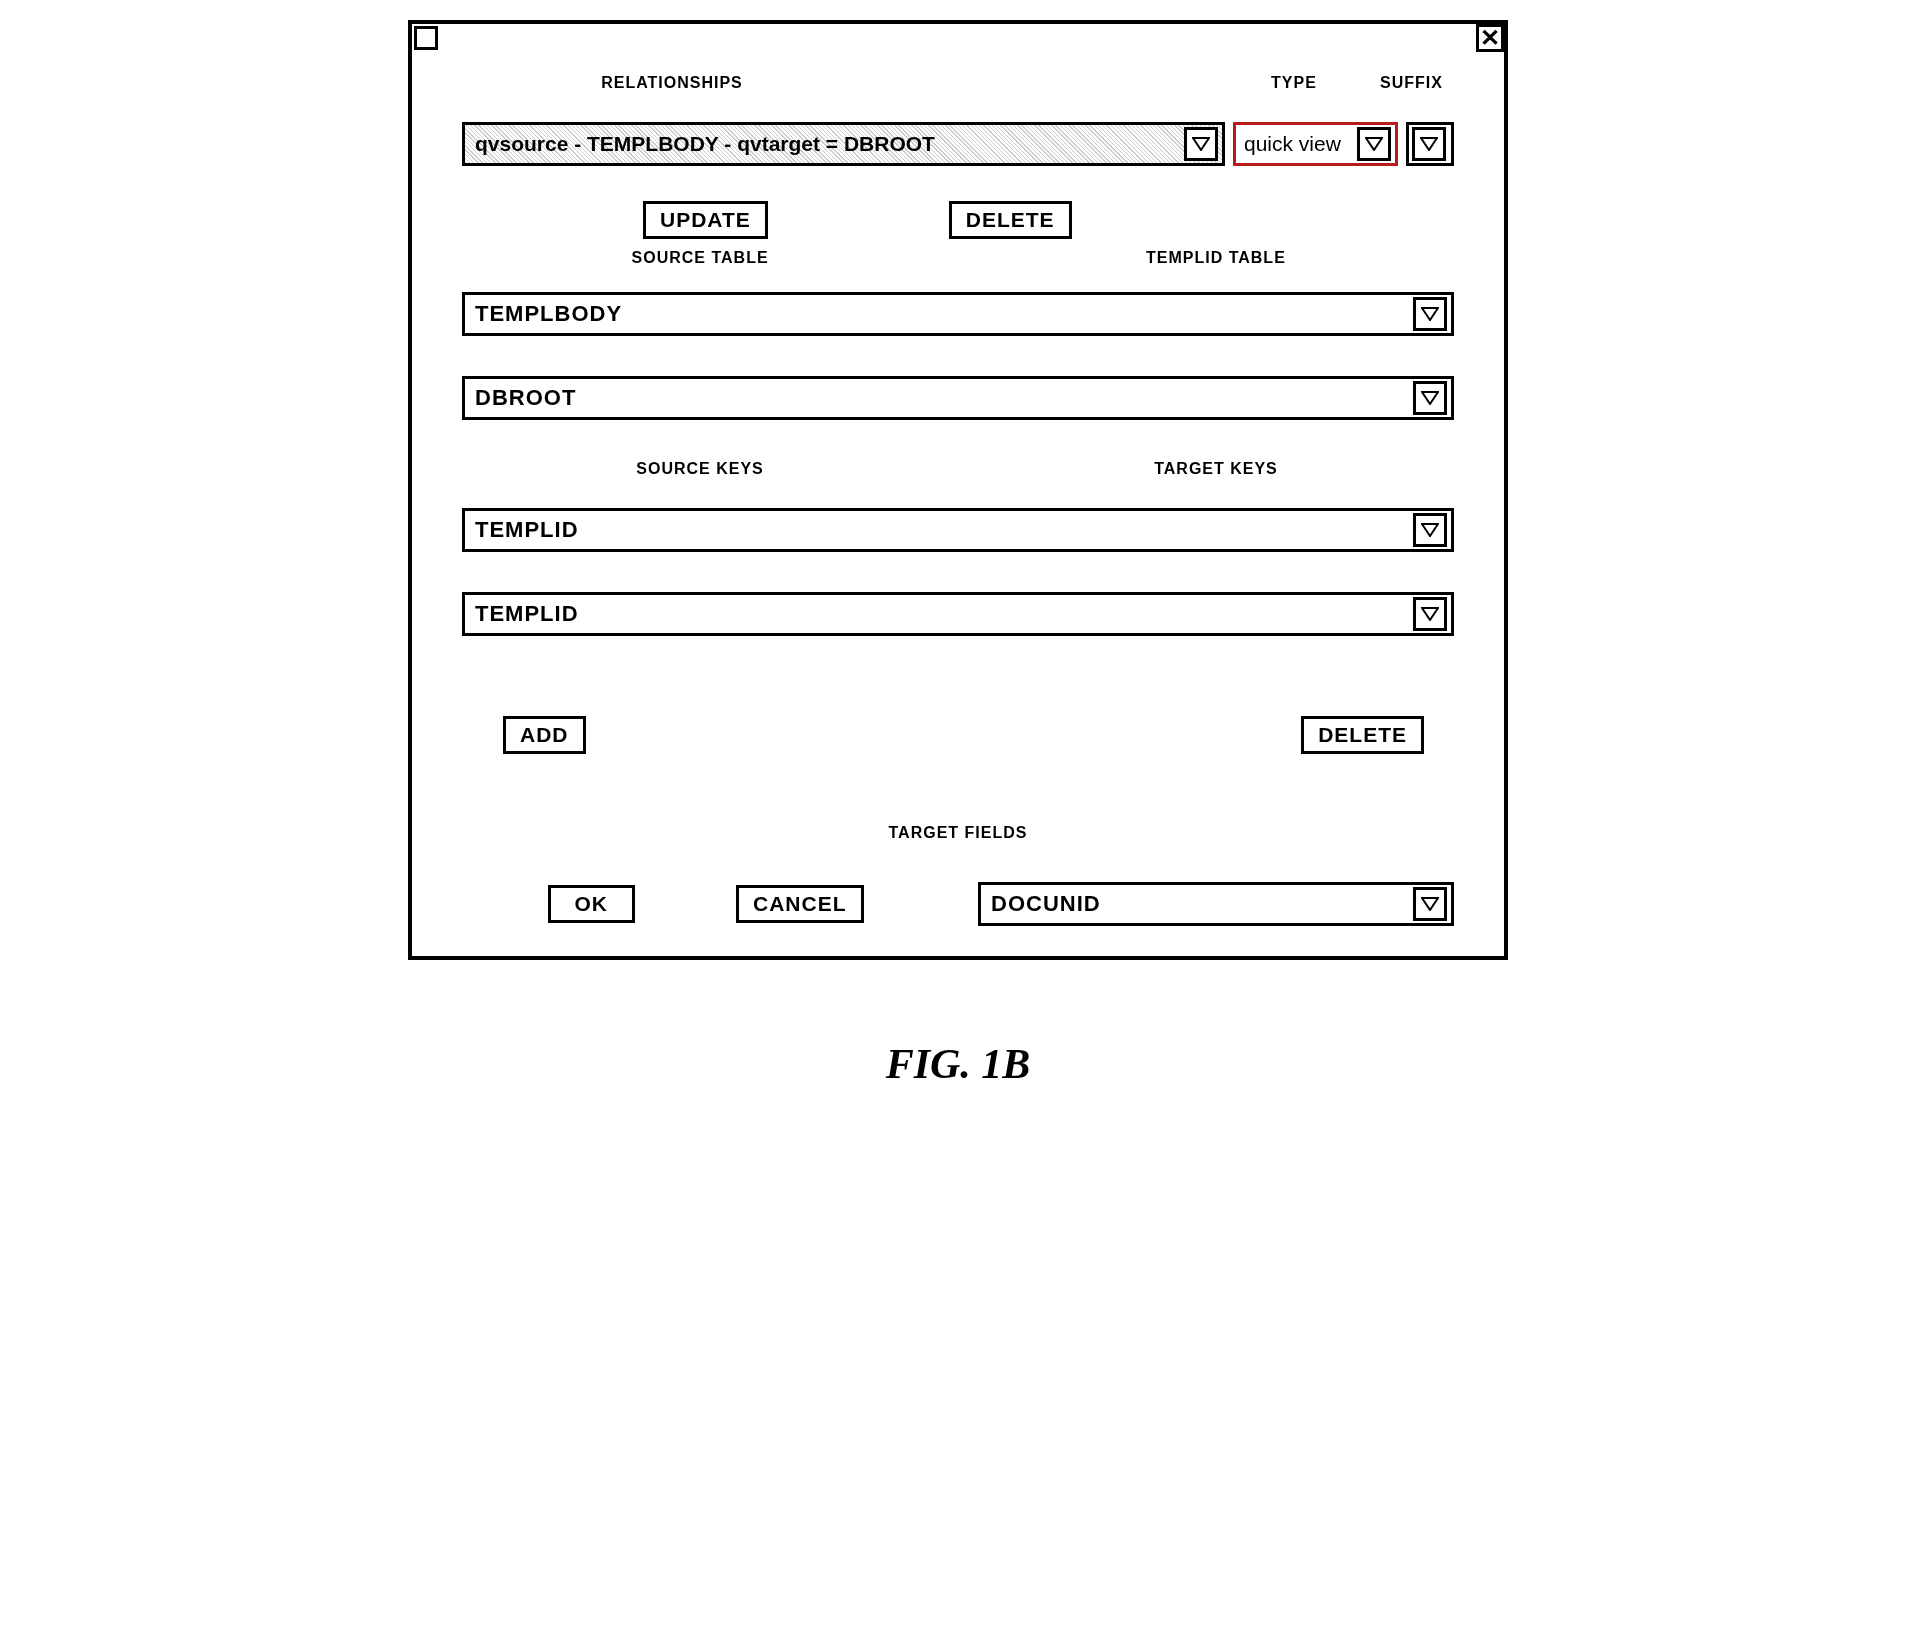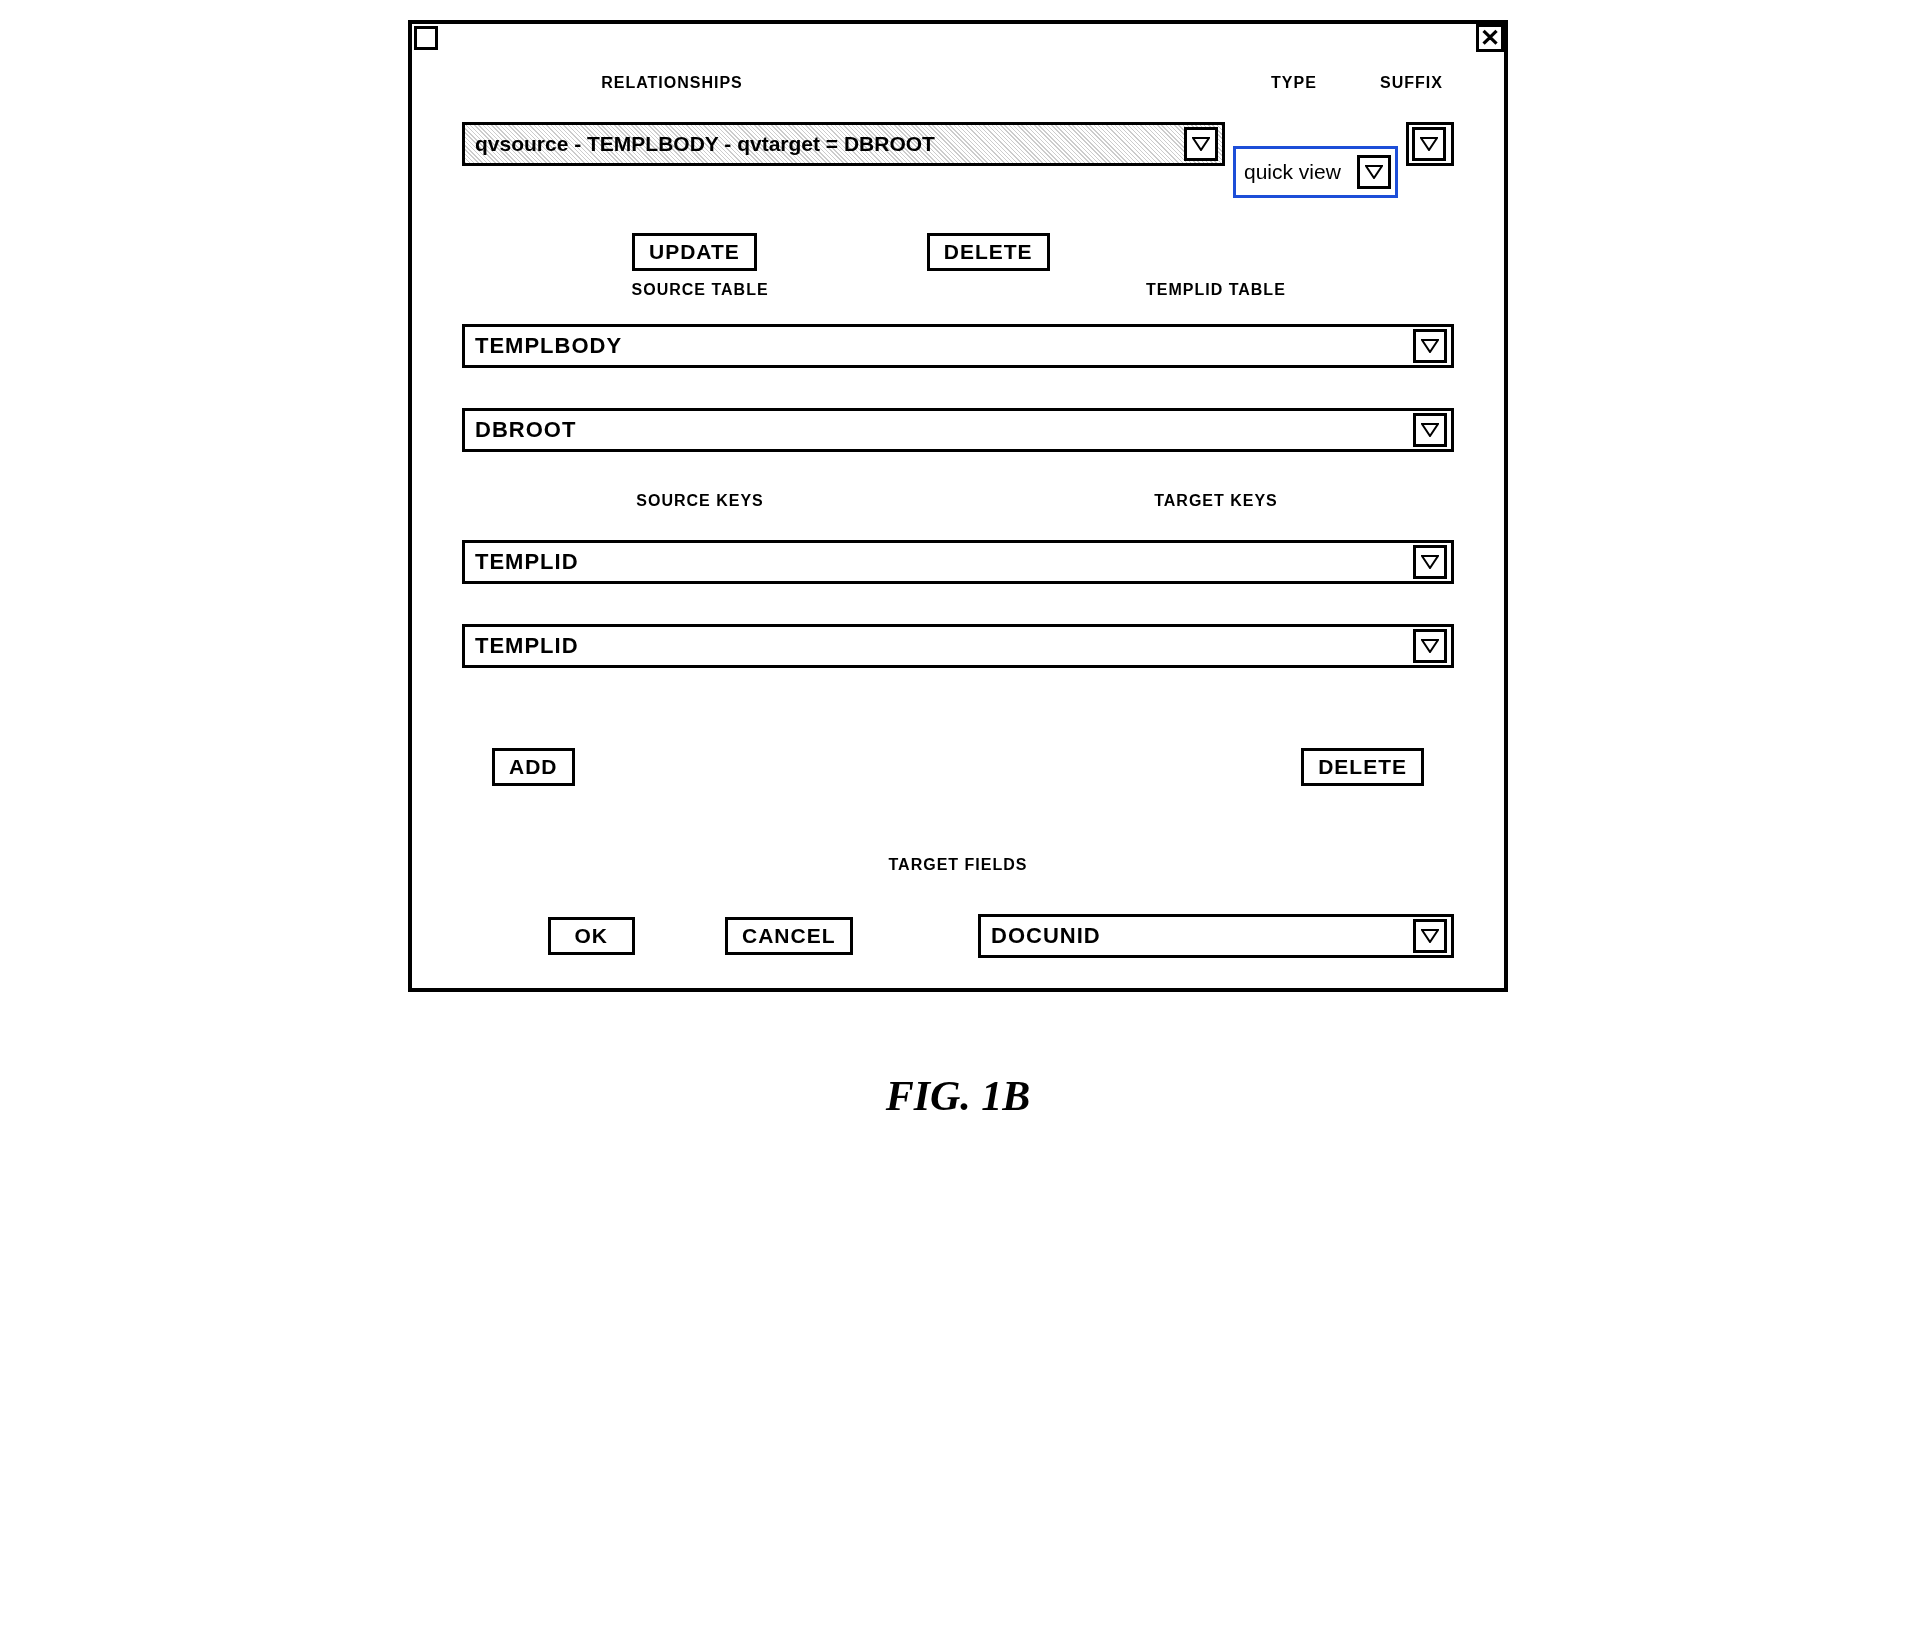--- a/index.html
+++ b/index.html
@@ -106,26 +106,25 @@
       height: 34px;
       border: 3px solid black;
       margin: 2px 4px 2px 2px;
       display: flex;
       align-items: center;
       justify-content: center;
       background: white;
     }
     .type-dropdown {
       width: 165px;
-      border: 3px solid #1d4ed8;
-      height: 52px;
-      display: flex;
-      align-items: center;
-      background: white;
-      margin-top: 24px;
+      border: 3px solid #b91c1c;
+      height: 44px;
+      display: flex;
+      align-items: center;
+      background: white;
     }
     .type-dropdown-text {
       padding: 0 8px;
       font-size: 21px;
       flex: 1;
     }
     .suffix-dropdown {
       width: 48px;
       border: 3px solid black;
       height: 44px;
@@ -142,20 +141,21 @@
     }
     .btn {
       border: 3px solid black;
       background: white;
       font-weight: bold;
       font-size: 21px;
       padding: 4px 14px;
       font-family: inherit;
       letter-spacing: 1px;
       cursor: pointer;
+      margin-left: 11px;
     }
     .table-labels-row {
       display: flex;
       margin-bottom: 25px;
     }
     .left-col {
       flex: 0 0 48%;
       text-align: center;
     }
     .right-col {

